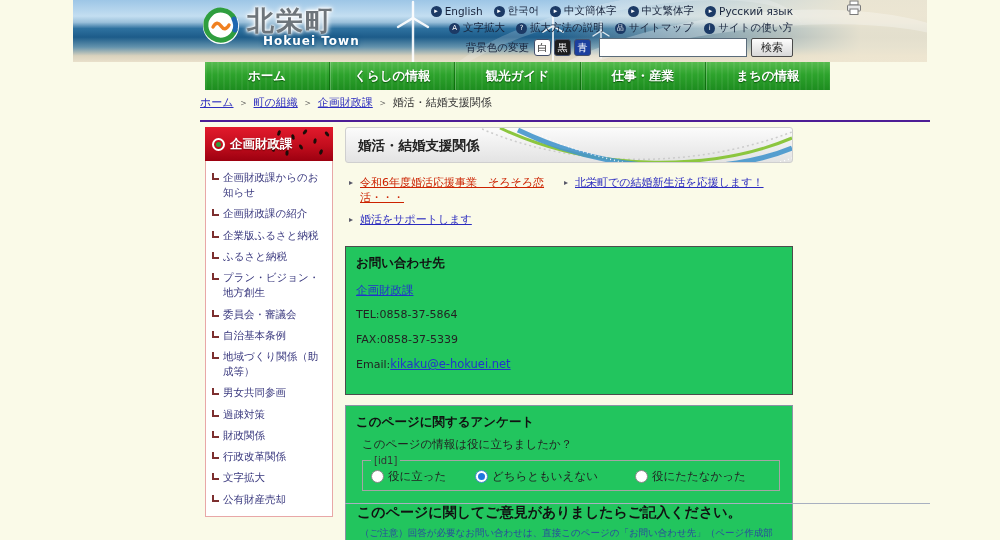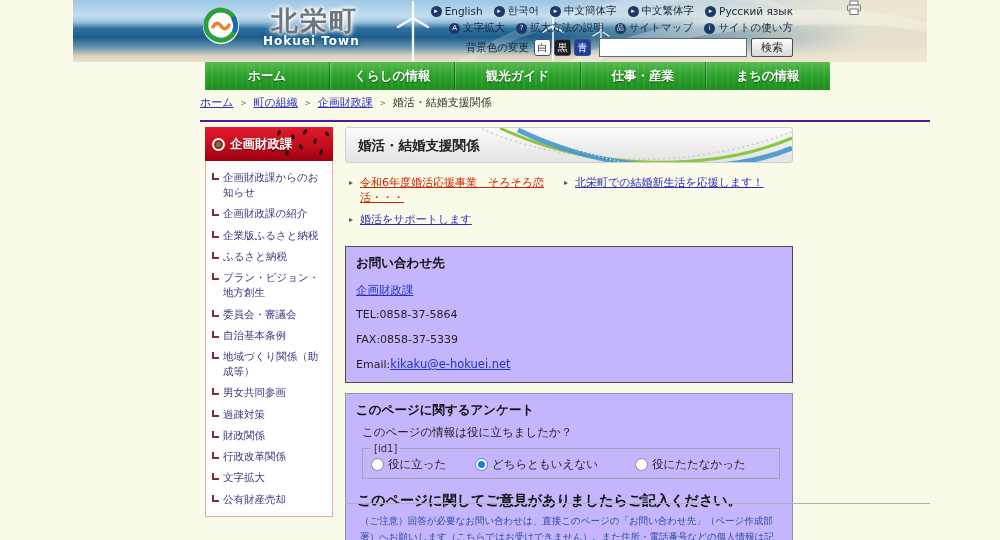--- a/index.html
+++ b/index.html
@@ -11,21 +11,21 @@
     background:linear-gradient(180deg,#9dc6e6 0%,#c3def1 26%,#9bc0da 36%,#2e719f 46%,#1d5c8a 60%,#6493ad 76%,#d9d2bd 90%,#e9e0cb 100%);}
   .beach-overlay{position:absolute;right:0;top:0;width:52%;height:100%;
     background:linear-gradient(to left,rgba(238,230,209,.95) 15%,rgba(238,230,209,.55) 45%,rgba(238,230,209,0) 85%);}
   .swoosh{position:absolute;width:480px;height:150px;border-radius:50%;border-top:16px solid rgba(255,255,255,.28);right:-60px;top:14px;transform:rotate(-7deg);}
   .swoosh2{position:absolute;width:380px;height:120px;border-radius:50%;border-top:10px solid rgba(255,255,255,.18);right:120px;top:2px;transform:rotate(-12deg);}
   .turbines{position:absolute;left:230px;top:0;}
 
   #logo{position:absolute;left:128px;top:6px;display:flex;align-items:flex-start;}
   .logo-mark{margin-right:6px;}
   .logo-title{font-size:27px;font-weight:bold;color:#6e757b;line-height:1.1;
-    text-shadow:0 0 2px #fff,0 0 3px #fff,0 0 5px #fff,0 0 6px #fff;letter-spacing:2px;margin-left:24px;}
+    text-shadow:0 0 2px #fff,0 0 3px #fff,0 0 5px #fff,0 0 6px #fff;letter-spacing:2px;}
   .logo-sub{font-size:12px;font-weight:bold;color:#fff;letter-spacing:1px;margin:-2px 0 0 16px;
     text-shadow:0 0 3px #1e5f8e,0 1px 2px #1e5f8e,0 0 5px #1e5f8e;}
 
   
   #header-tools{position:absolute;right:134px;top:4px;text-align:right;color:#18243c;}
   .tool-row{display:flex;justify-content:flex-end;align-items:center;margin-bottom:3px;}
   .lang-item,.tool-item{display:inline-flex;align-items:center;margin-left:11px;font-size:10.5px;color:#18243c;text-decoration:none;cursor:pointer;}
   .mini-circle{display:inline-flex;align-items:center;justify-content:center;width:11px;height:11px;border-radius:50%;
     background:#1c3a66;color:#fff;font-size:7px;line-height:1;margin-right:3px;flex:0 0 11px;}
   .row3-label{font-size:10.5px;margin-right:5px;}
@@ -70,21 +70,21 @@
   .titlebar-waves{position:absolute;right:0;top:0;z-index:1;}
 
   #quick-links{display:flex;margin-top:9px;}
   .ql-col1{width:215px;}
   .ql-col2{width:233px;}
   .q-link{position:relative;margin:3px 0 6px 4px;padding-left:11px;font-size:11px;line-height:1.4;}
   .q-link a{color:#2b2bbf;text-decoration:underline;cursor:pointer;}
   .q-link.style-red a{color:#cc2200;}
   .tri-icon{position:absolute;left:0;top:2px;font-size:8px;color:#556;}
 
-  .content-box{background:#c4b5fd;border:1px solid #4c4c4c;margin-top:13px;padding:8px 10px 8px;}
+  .content-box{background:#22c55e;border:1px solid #4c4c4c;margin-top:13px;padding:8px 10px 20px;}
   .box-title{font-size:12.5px;font-weight:bold;color:#111;margin:0 0 7px 0;}
   #contact-box a{color:#2233cc;text-decoration:underline;cursor:pointer;font-size:11.5px;}
   .contact-line{font-size:11px;color:#222;line-height:1.55;margin-top:8px;}
 
   #survey-box{border:1px solid #8b93a5;margin-top:10px;}
   .survey-q{font-size:11.5px;color:#222;margin:6px 0 3px 6px;}
   #survey-fieldset{margin:0 2px 0 6px;border:1px solid #a5a5a5;padding:3px 8px 6px;}
   #survey-fieldset legend{font-size:10px;color:#333;padding:0 3px;}
   .survey-options{display:flex;align-items:center;}
   .radio-opt{display:inline-flex;align-items:center;font-size:11.5px;color:#222;cursor:pointer;}

